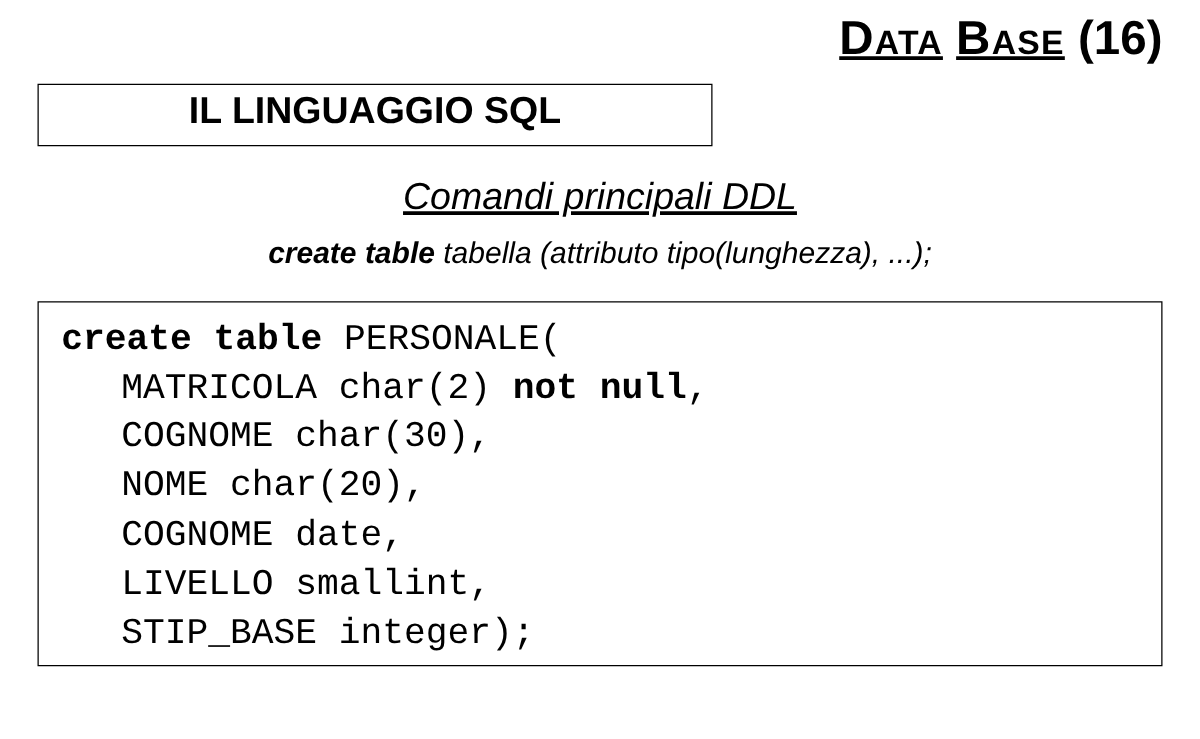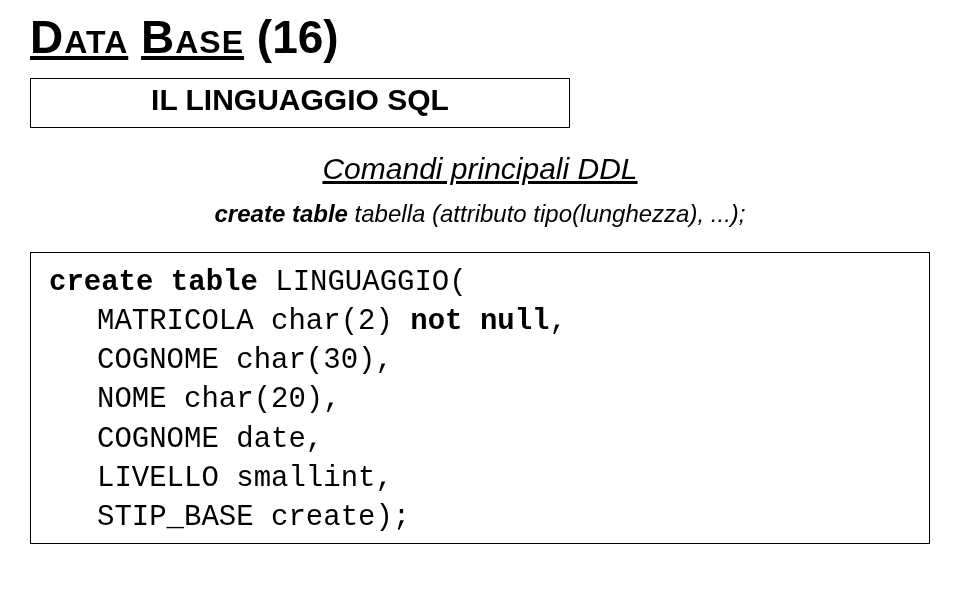--- a/index.html
+++ b/index.html
@@ -13,22 +13,22 @@
     overflow: hidden;
   }
   .page {
     position: relative;
     width: 960px;
     height: 591px;
     padding: 10px 30px 0 30px;
     box-sizing: border-box;
   }
   .title {
-    text-align: left;
-    font-size: 46px;
+    text-align: right;
+    font-size: 38px;
     font-weight: bold;
     margin: 0 0 14px 0;
   }
   .title-u1 { text-decoration: underline; font-variant: small-caps; letter-spacing: 1px; }
   .title-u2 { text-decoration: underline; font-variant: small-caps; letter-spacing: 1px; }
   .title-num { font-weight: bold; }
   .box {
     border: 1.5px solid #000;
     box-sizing: border-box;
     padding: 4px 18px 10px 18px;
@@ -85,22 +85,22 @@
     <p class="subtitle">IL LINGUAGGIO SQL</p>
   </div>
 
   <p class="comandi">Comandi principali DDL</p>
 
   <p class="create-def">
     <span class="kw">create table</span><span> tabella (attributo tipo(lunghezza), ...);</span>
   </p>
 
   <div class="box code-box">
-    <div><span class="bold">create table</span><span> LINGUAGGIO(</span></div>
+    <div><span class="bold">create table</span><span> PERSONALE(</span></div>
     <div class="ind"><span>MATRICOLA char(2) </span><span class="bold">not null</span><span>,</span></div>
     <div class="ind">COGNOME char(30),</div>
     <div class="ind">NOME char(20),</div>
     <div class="ind">COGNOME date,</div>
     <div class="ind">LIVELLO smallint,</div>
-    <div class="ind">STIP_BASE create);</div>
+    <div class="ind">STIP_BASE integer);</div>
   </div>
 
 </div>
 
 </body></html>

